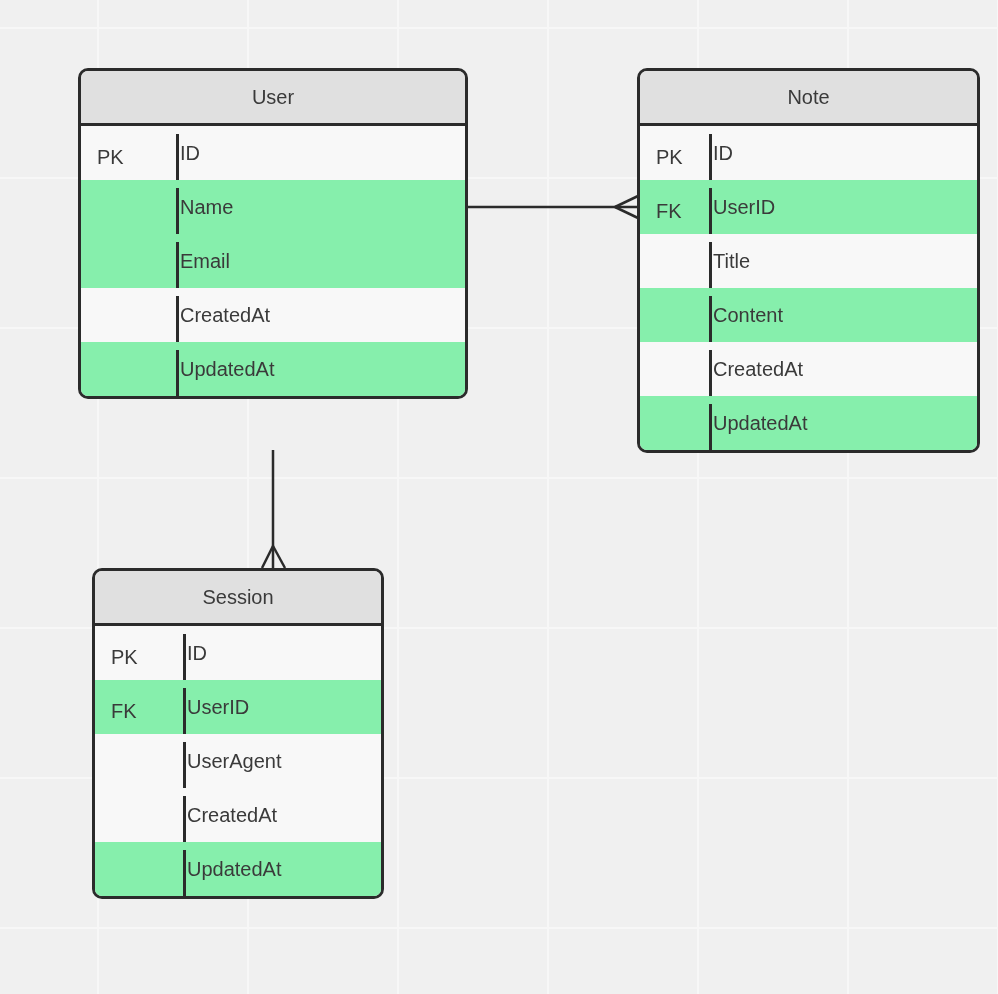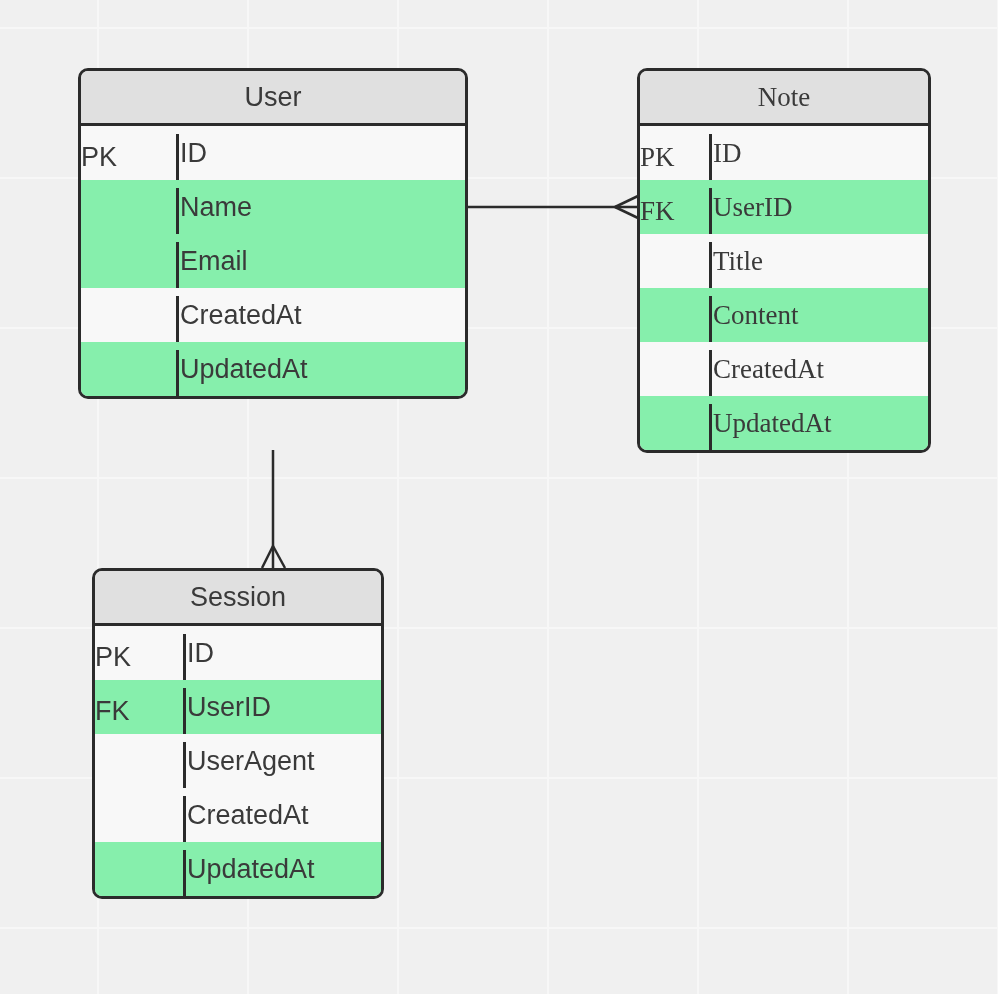--- a/index.html
+++ b/index.html
@@ -32,21 +32,21 @@
   }
 
   .entity {
     position: absolute;
     box-sizing: border-box;
     border: 3px solid #2b2b2b;
     border-radius: 10px;
     overflow: hidden;
     background: #f8f8f8;
     color: #3a3a3a;
-    font-size: 27px;
+    font-size: 20px;
     line-height: 1;
   }
 
   .entity-header {
     height: 52px;
     background: #e0e0e0;
     border-bottom: 3px solid #2b2b2b;
     display: flex;
     align-items: center;
     justify-content: center;
@@ -59,33 +59,34 @@
   .attr-row.odd  { background: #f8f8f8; }
   .attr-row.even { background: #86efac; }
 
   .key-cell {
     flex: 0 0 var(--keyw);
     width: var(--keyw);
     box-sizing: border-box;
     border-right: 3px solid #2b2b2b;
     display: flex;
     align-items: center;
+    padding-left: 16px;
     margin-top: 8px;
   }
 
   .name-cell {
     flex: 1;
     display: flex;
     align-items: center;
     padding-left: 1px;
     border-radius: 25px;
   }
 
   #entity-user    { left: 78px;  top: 68px;  width: 390px; --keyw: 98px; }
-  #entity-note    { left: 637px; top: 68px;  width: 294px; font-family: Liberation Serif, serif; --keyw: 72px; }
+  #entity-note    { left: 637px; top: 68px;  width: 343px; --keyw: 72px; }
   #entity-session { left: 92px;  top: 568px; width: 292px; --keyw: 91px; }
 </style>
 </head>
 <body>
 
 <div class="canvas">
 
   <svg class="connector-layer" viewBox="0 0 998 994" xmlns="http://www.w3.org/2000/svg">
 
     <g stroke="#2b2b2b" stroke-width="2.5" fill="none">

